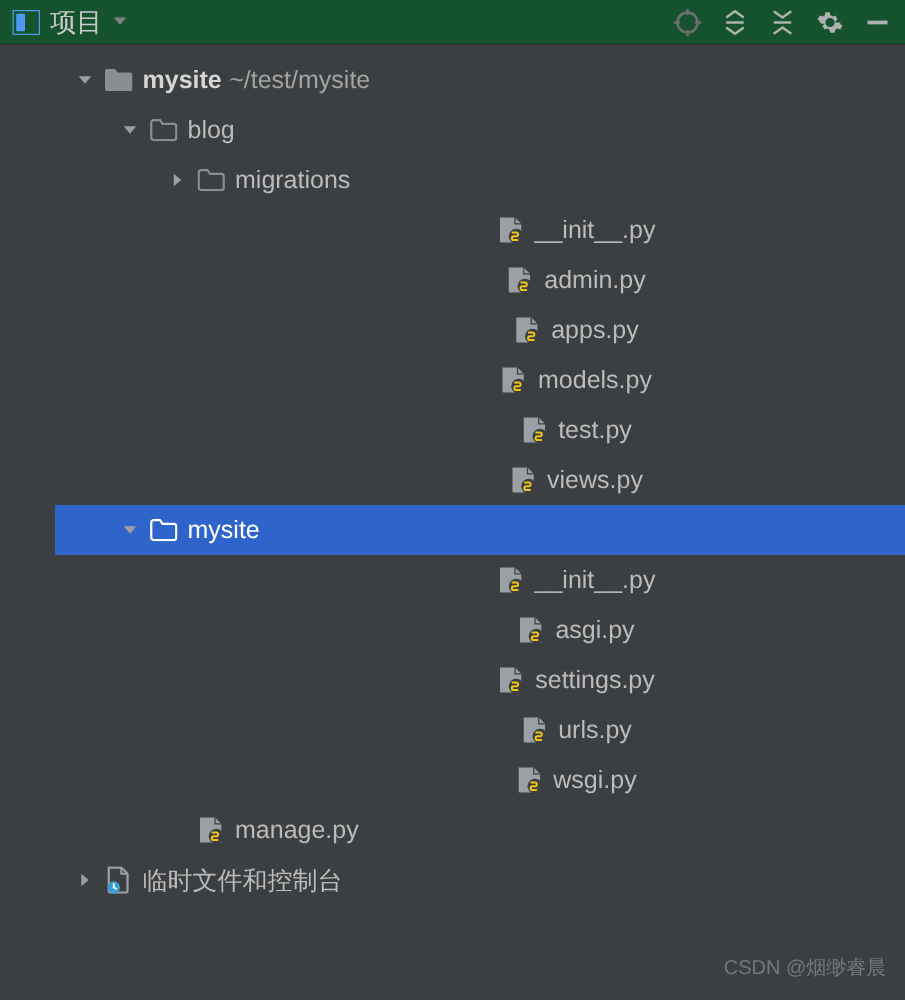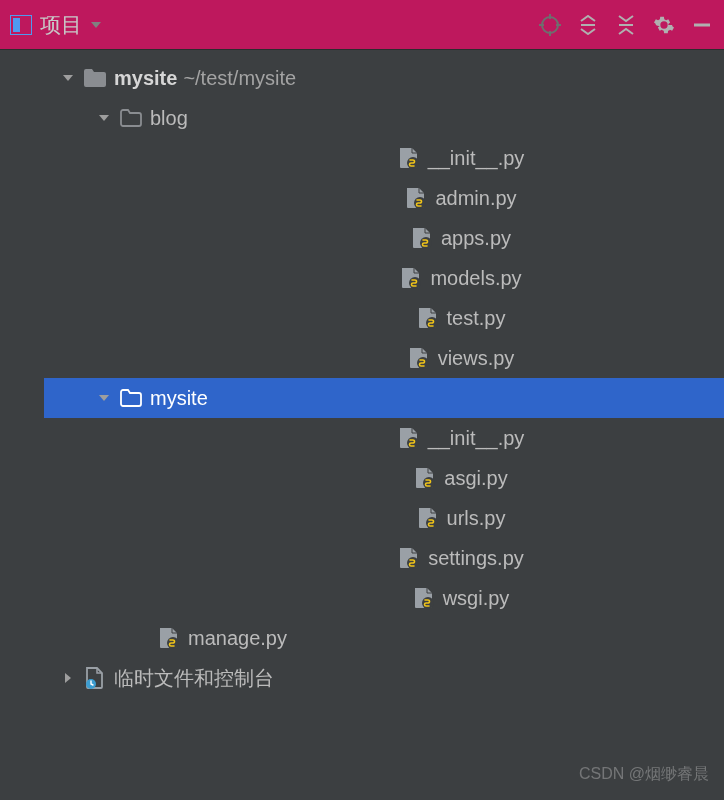--- a/index.html
+++ b/index.html
@@ -9,24 +9,24 @@
       background: #3c3f41;
       font-family: -apple-system, "Segoe UI", "PingFang SC", "Microsoft YaHei", sans-serif;
       color: #bbbbbb;
       overflow: hidden;
       position: relative;
     }
     .toolbar {
       display: flex;
       align-items: center;
       justify-content: space-between;
-      height: 50px;
+      height: 36px;
       padding: 0 10px;
       border-bottom: 1px solid #2b2d2e;
-      background: #be185d;
+      background: #14532d;
     }
     .toolbar-left {
       display: flex;
       align-items: center;
       gap: 8px;
     }
     .toolbar-right {
       display: flex;
       align-items: center;
       gap: 14px;
@@ -174,20 +174,33 @@
           <path d="M2 4 L7 10 L12 4 Z" fill="currentColor"></path>
         </svg>
       </span>
       <span class="node-icon">
         <svg width="22" height="18" viewBox="0 0 22 18">
           <path d="M1 3 a2 2 0 012-2h5l2 3h9a2 2 0 012 2v9a2 2 0 01-2 2H3a2 2 0 01-2-2z" fill="none" stroke="#8a8d91" stroke-width="1.8"></path>
         </svg>
       </span>
       <span class="label">blog</span>
     </div>
+    <div class="tree-row indent-2">
+      <span class="chevron">
+        <svg viewBox="0 0 14 14">
+          <path d="M4 2 L10 7 L4 12 Z" fill="currentColor"></path>
+        </svg>
+      </span>
+      <span class="node-icon">
+        <svg width="22" height="18" viewBox="0 0 22 18">
+          <path d="M1 3 a2 2 0 012-2h5l2 3h9a2 2 0 012 2v9a2 2 0 01-2 2H3a2 2 0 01-2-2z" fill="none" stroke="#8a8d91" stroke-width="1.8"></path>
+        </svg>
+      </span>
+      <span class="label">migrations</span>
+    </div>
     <div class="tree-row indent-3">
       <span class="spacer"></span>
       <span class="node-icon">
         <svg width="20" height="22" viewBox="0 0 20 22">
           <path d="M1 1h12l5 5v14a1 1 0 01-1 1H2a1 1 0 01-1-1z" fill="#9aa0a6"></path>
           <path d="M13 1v5h5" fill="none" stroke="#3c3f41" stroke-width="1"></path>
           <circle cx="14" cy="16" r="6" fill="#3c3f41"></circle>
           <path d="M11 13 h3 a1.5 1.5 0 011.5 1.5 a1.5 1.5 0 01-1.5 1.5 h-2 a1.5 1.5 0 00-1.5 1.5 a1.5 1.5 0 001.5 1.5 h3" fill="none" stroke="#f0c419" stroke-width="1.6" stroke-linecap="round"></path>
         </svg>
       </span>
@@ -293,33 +306,33 @@
     <div class="tree-row indent-3">
       <span class="spacer"></span>
       <span class="node-icon">
         <svg width="20" height="22" viewBox="0 0 20 22">
           <path d="M1 1h12l5 5v14a1 1 0 01-1 1H2a1 1 0 01-1-1z" fill="#9aa0a6"></path>
           <path d="M13 1v5h5" fill="none" stroke="#3c3f41" stroke-width="1"></path>
           <circle cx="14" cy="16" r="6" fill="#3c3f41"></circle>
           <path d="M11 13 h3 a1.5 1.5 0 011.5 1.5 a1.5 1.5 0 01-1.5 1.5 h-2 a1.5 1.5 0 00-1.5 1.5 a1.5 1.5 0 001.5 1.5 h3" fill="none" stroke="#f0c419" stroke-width="1.6" stroke-linecap="round"></path>
         </svg>
       </span>
+      <span class="label">settings.py</span>
+    </div>
+    <div class="tree-row indent-3">
+      <span class="spacer"></span>
+      <span class="node-icon">
+        <svg width="20" height="22" viewBox="0 0 20 22">
+          <path d="M1 1h12l5 5v14a1 1 0 01-1 1H2a1 1 0 01-1-1z" fill="#9aa0a6"></path>
+          <path d="M13 1v5h5" fill="none" stroke="#3c3f41" stroke-width="1"></path>
+          <circle cx="14" cy="16" r="6" fill="#3c3f41"></circle>
+          <path d="M11 13 h3 a1.5 1.5 0 011.5 1.5 a1.5 1.5 0 01-1.5 1.5 h-2 a1.5 1.5 0 00-1.5 1.5 a1.5 1.5 0 001.5 1.5 h3" fill="none" stroke="#f0c419" stroke-width="1.6" stroke-linecap="round"></path>
+        </svg>
+      </span>
       <span class="label">urls.py</span>
-    </div>
-    <div class="tree-row indent-3">
-      <span class="spacer"></span>
-      <span class="node-icon">
-        <svg width="20" height="22" viewBox="0 0 20 22">
-          <path d="M1 1h12l5 5v14a1 1 0 01-1 1H2a1 1 0 01-1-1z" fill="#9aa0a6"></path>
-          <path d="M13 1v5h5" fill="none" stroke="#3c3f41" stroke-width="1"></path>
-          <circle cx="14" cy="16" r="6" fill="#3c3f41"></circle>
-          <path d="M11 13 h3 a1.5 1.5 0 011.5 1.5 a1.5 1.5 0 01-1.5 1.5 h-2 a1.5 1.5 0 00-1.5 1.5 a1.5 1.5 0 001.5 1.5 h3" fill="none" stroke="#f0c419" stroke-width="1.6" stroke-linecap="round"></path>
-        </svg>
-      </span>
-      <span class="label">settings.py</span>
     </div>
     <div class="tree-row indent-3">
       <span class="spacer"></span>
       <span class="node-icon">
         <svg width="20" height="22" viewBox="0 0 20 22">
           <path d="M1 1h12l5 5v14a1 1 0 01-1 1H2a1 1 0 01-1-1z" fill="#9aa0a6"></path>
           <path d="M13 1v5h5" fill="none" stroke="#3c3f41" stroke-width="1"></path>
           <circle cx="14" cy="16" r="6" fill="#3c3f41"></circle>
           <path d="M11 13 h3 a1.5 1.5 0 011.5 1.5 a1.5 1.5 0 01-1.5 1.5 h-2 a1.5 1.5 0 00-1.5 1.5 a1.5 1.5 0 001.5 1.5 h3" fill="none" stroke="#f0c419" stroke-width="1.6" stroke-linecap="round"></path>
         </svg>

